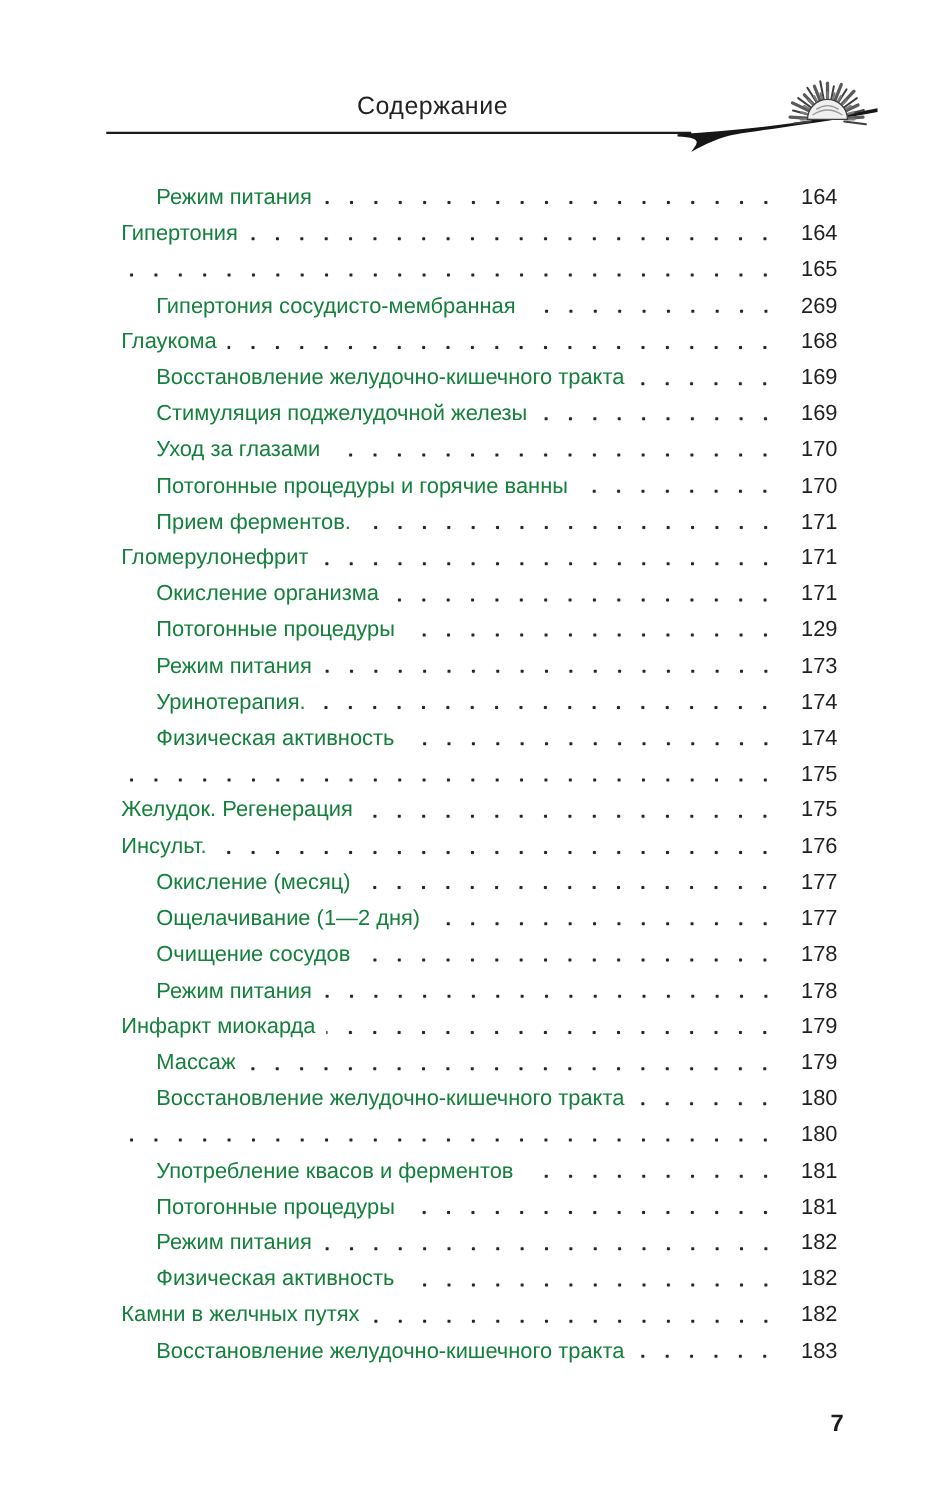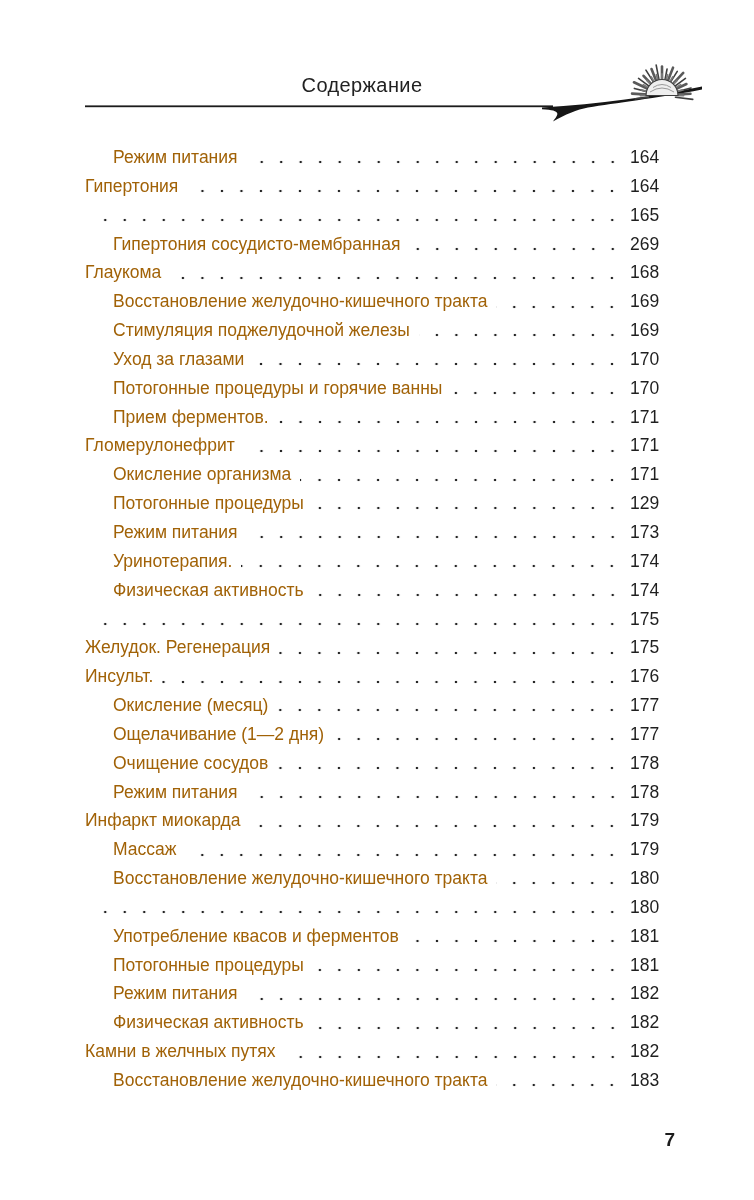--- a/index.html
+++ b/index.html
@@ -3,42 +3,42 @@
 <meta charset="utf-8">
 <style>
   html,body{margin:0;padding:0;}
   body{
     width:754px;height:1200px;position:relative;overflow:hidden;
     background:#ffffff;
     font-family:"Liberation Sans","DejaVu Sans",sans-serif;
     color:#1f1f1f;
   }
   .page-title{
-    position:absolute;top:74px;left:101px;width:522px;
+    position:absolute;top:74px;left:85px;width:522px;
     text-align:center;font-size:20px;letter-spacing:.4px;color:#222;
   }
   .ornament-svg{position:absolute;left:0;top:50px;width:754px;height:92px;}
   .toc{
     position:absolute;left:85px;top:143px;width:585px;
   }
   .row{
     display:flex;align-items:stretch;
     height:28.85px;line-height:28.85px;
     font-size:17.5px;white-space:nowrap;
   }
-  .row .label{flex:0 0 auto;color:#a16207;}
+  .row .label{flex:0 0 auto;color:#15803d;margin-left:12px;}
   .row.lvl1 .label{padding-left:28px;}
   .leader{
     flex:1 1 auto;min-width:12px;margin:0 6px 0 9px;
     background-image:radial-gradient(circle,#242424 1.15px,rgba(0,0,0,0) 1.6px);
     background-size:19.5px 10px;
     background-repeat:repeat-x;
     background-position:right 2px bottom 4.5px;
   }
-  .pagenum{flex:0 0 auto;width:40px;text-align:left;color:#1f1f1f;}
+  .pagenum{flex:0 0 auto;width:40px;text-align:right;color:#1f1f1f;}
   .footer-pagenum{
     position:absolute;top:1129px;right:79px;
     font-size:19px;font-weight:bold;color:#1c1c1c;
   }
 </style>
 </head>
 <body>
 
 <div class="page-title">Содержание</div>
 

